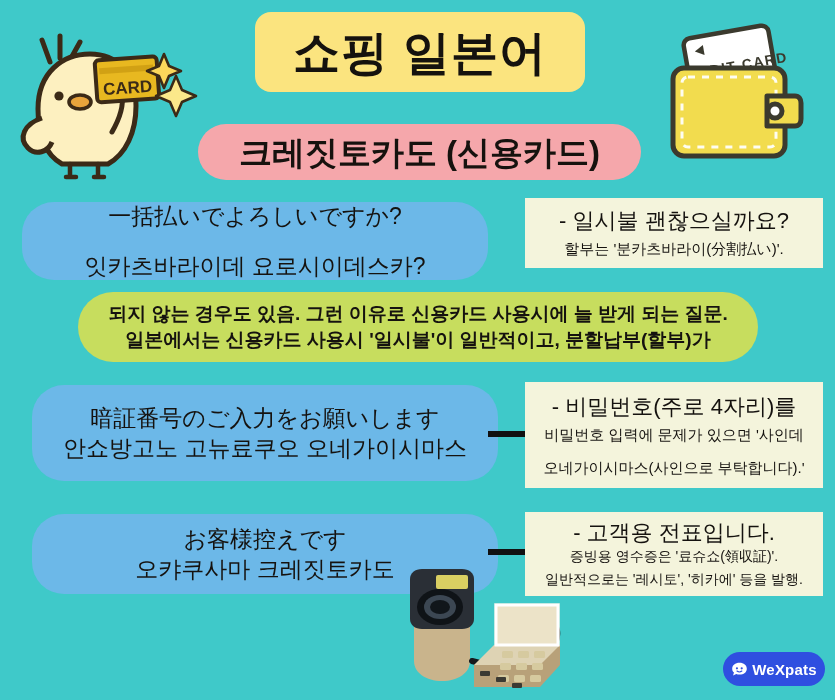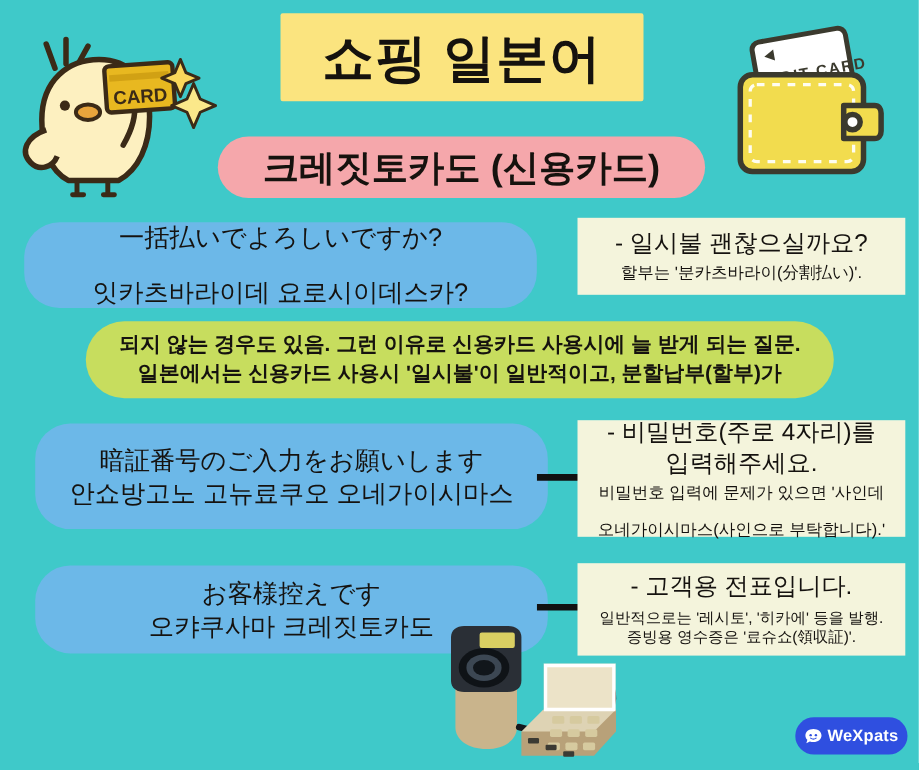--- a/index.html
+++ b/index.html
@@ -23,21 +23,21 @@
   }
 
   
   .title-pill {
     position: absolute;
     left: 255px;
     top: 12px;
     width: 330px;
     height: 80px;
     background: #fbe47f;
-    border-radius: 2px;
+    border-radius: 16px;
     display: flex;
     align-items: center;
     justify-content: center;
     box-sizing: border-box;
   }
   .title-text {
     font-size: 47px;
     font-weight: 700;
     color: #15120e;
     letter-spacing: 1px;
@@ -297,41 +297,40 @@
 
   <div class="arrow" id="arrow-1">
     <svg viewBox="0 0 60 28" width="60" height="28" aria-hidden="true">
       <path d="M0 14 L44 14" stroke="#111111" stroke-width="6"></path>
       <path d="M58 14 L40 5 L40 23 Z" fill="#111111"></path>
     </svg>
   </div>
 
   <div class="meaning-box" id="meaning-2">
     <span class="meaning-main">- 비밀번호(주로 4자리)를</span>
-    <span class="meaning-main">입력해주세요.</span>
     <span class="meaning-note">비밀번호 입력에 문제가 있으면 '사인데</span>
     <span class="meaning-note" style="margin-top:13px">오네가이시마스(사인으로 부탁합니다).'</span>
   </div>
 
   <div class="phrase-box" id="phrase-3">
     <span class="phrase-jp">お客様控えです</span>
     <span class="phrase-kr">오캬쿠사마 크레짓토카도</span>
   </div>
 
   <div class="arrow" id="arrow-2">
     <svg viewBox="0 0 60 28" width="60" height="28" aria-hidden="true">
       <path d="M0 14 L44 14" stroke="#111111" stroke-width="6"></path>
       <path d="M58 14 L40 5 L40 23 Z" fill="#111111"></path>
     </svg>
   </div>
 
   <div class="meaning-box" id="meaning-3">
     <span class="meaning-main">- 고객용 전표입니다.</span>
+    <span class="meaning-note" style="margin-top:0">증빙용 영수증은 '료슈쇼(領収証)'.</span>
     <span class="meaning-note">일반적으로는 '레시토', '히카에' 등을 발행.</span>
-    <span class="meaning-note" style="margin-top:0">증빙용 영수증은 '료슈쇼(領収証)'.</span>
   </div>
 
   <div id="terminal">
     <svg viewBox="0 0 195 132" width="195" height="132" aria-hidden="true">
 
       <path d="M14 48 L14 96 C14 108 26 116 42 116 C58 116 70 108 70 96 L70 48 Z" fill="#c9b48c"></path>
       <path d="M10 14 C10 8 15 4 22 4 L62 4 C69 4 74 8 74 14 L74 54
                C74 60 69 64 62 64 L22 64 C15 64 10 60 10 54 Z" fill="#2a2f36"></path>
       <rect x="36" y="10" width="32" height="14" rx="2" fill="#d9cf62"></rect>
       <ellipse cx="40" cy="42" rx="23" ry="18" fill="#0f1317"></ellipse>

